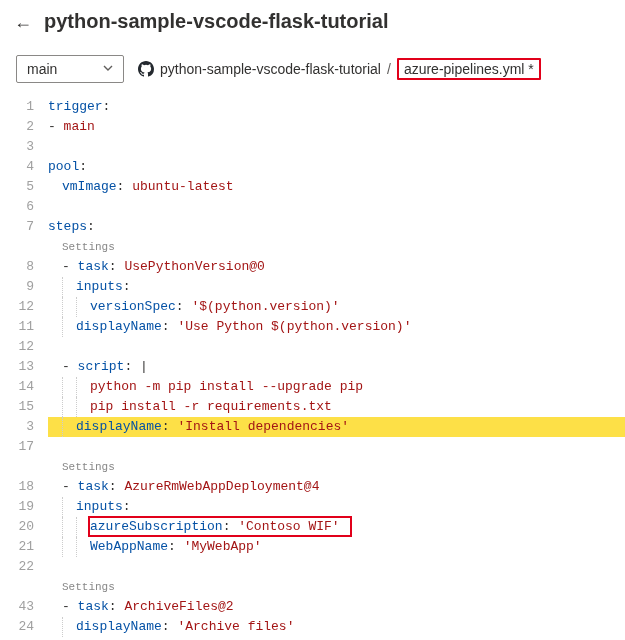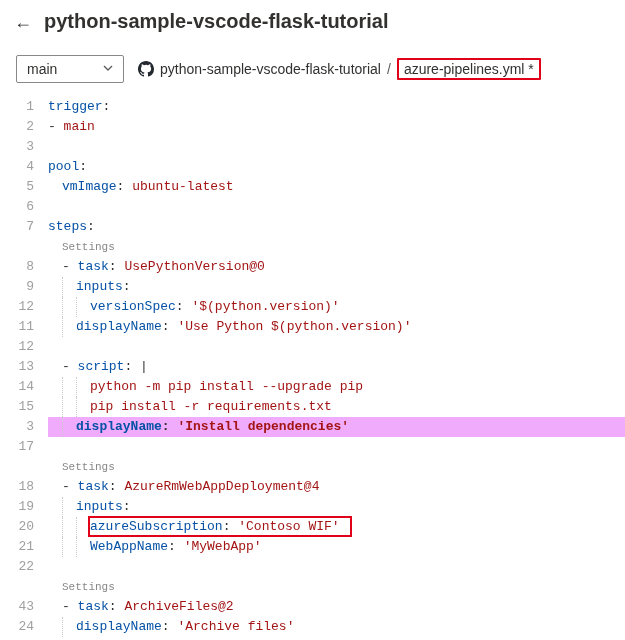--- a/index.html
+++ b/index.html
@@ -114,22 +114,21 @@
   .row-box {
     border: 2px solid #e1001a;
     position: absolute;
     left: 26px;
     top: -1px;
     padding: 0 3px;
     height: 21px;
     pointer-events: none;
   }
   .hl-line {
-    background: #f0abfc;
-    font-weight: bold;
+    background: #fde047;
   }
 </style>
 </head>
 <body>
 
 <div class="header">
   <span class="back-arrow">←</span>
   <span class="page-title">python-sample-vscode-flask-tutorial</span>
 </div>
 

